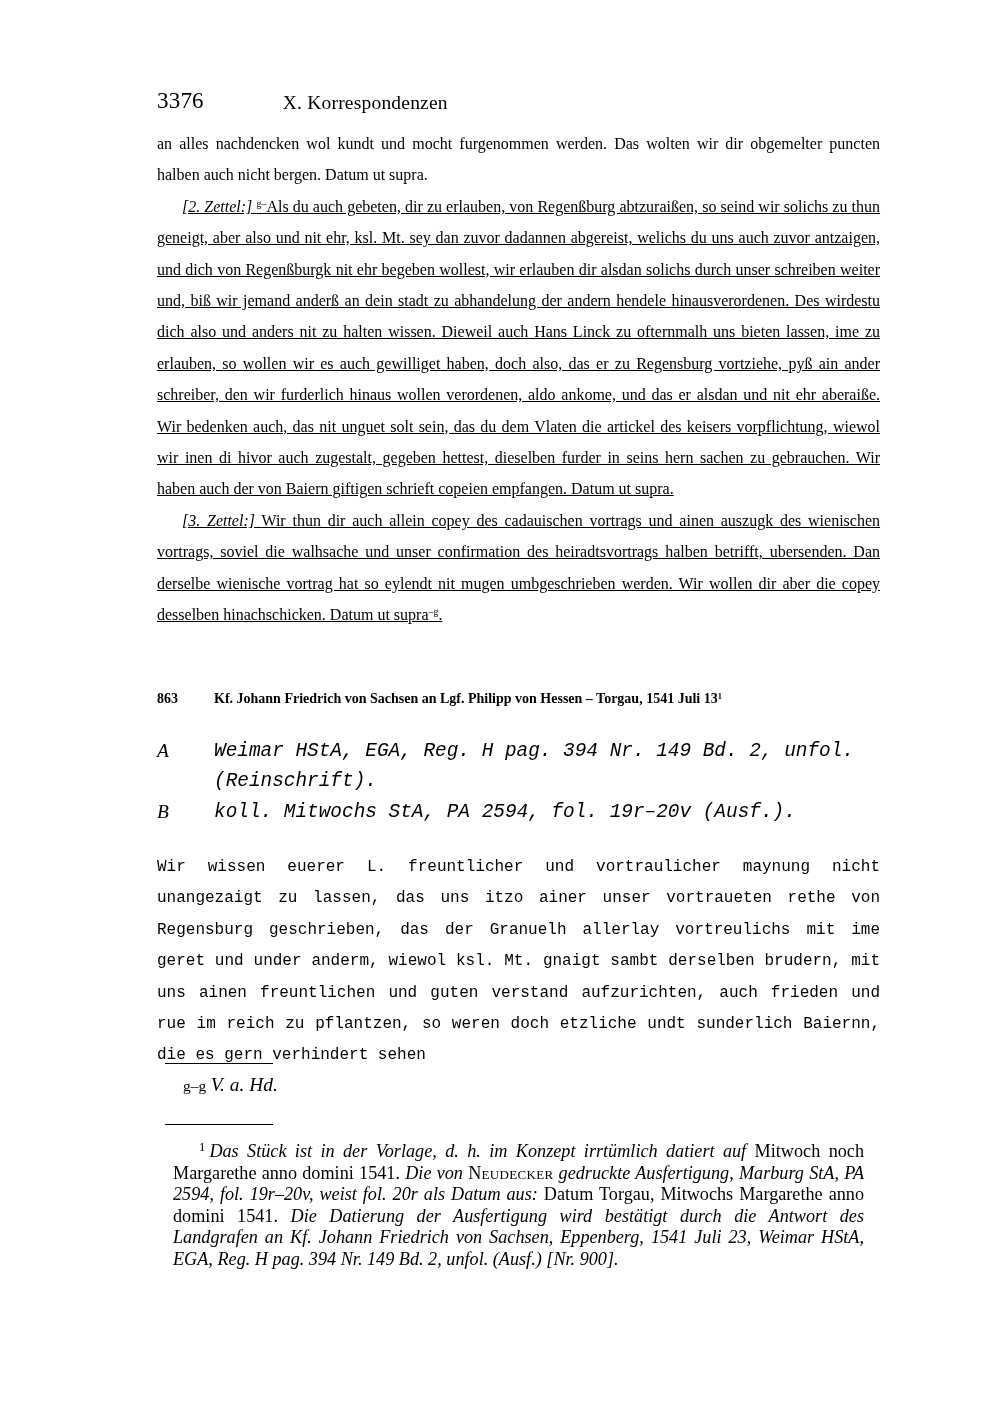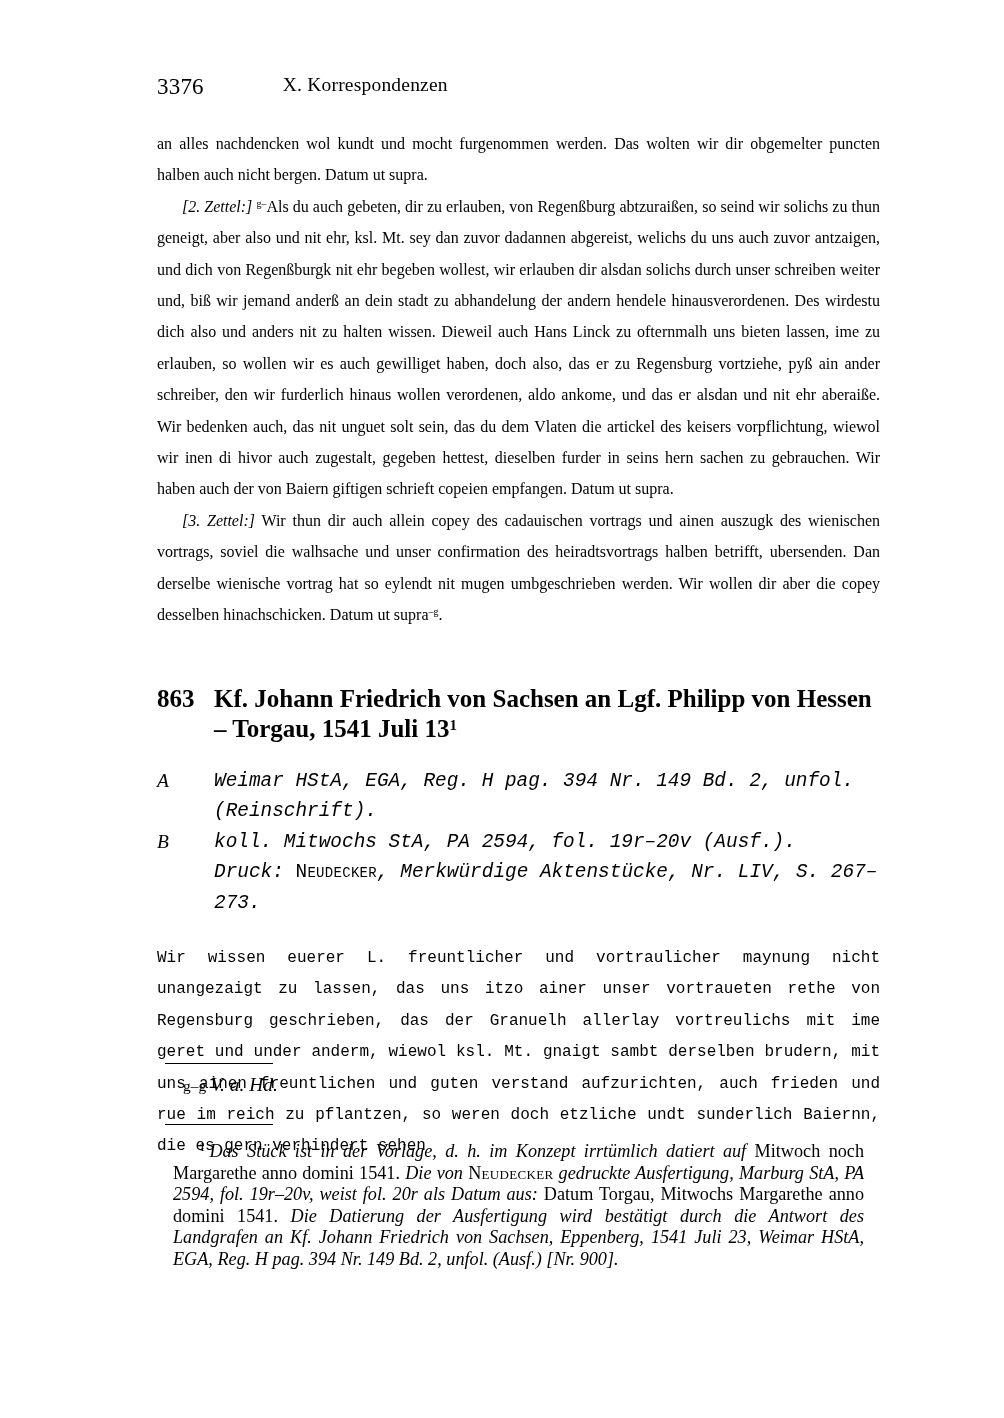--- a/index.html
+++ b/index.html
@@ -26,21 +26,21 @@
   .content {
     position: absolute;
     left: 157px;
     top: 0;
     width: 723px;
   }
 
   
   .runhead {
     display: flex;
-    align-items: flex-start;
+    align-items: flex-end;
     height: 40px;
     margin-top: 74px;
   }
   .folio {
     font-size: 23px;
     letter-spacing: 0.2px;
   }
   .runtitle {
     font-size: 19.5px;
     margin-left: 79px;
@@ -54,20 +54,21 @@
     text-align: justify;
     text-justify: inter-word;
     margin: 0;
     hyphens: none;
   }
   .body-para.first {
     margin-top: 14px;
   }
   .body-para.indent {
     text-indent: 25px;
+    text-decoration: underline;
   }
 
   em, .it {
     font-style: italic;
   }
   .sup {
     font-size: 0.62em;
     vertical-align: 0.52em;
     line-height: 0;
     font-style: normal;
@@ -82,21 +83,21 @@
     font-variant: small-caps;
     font-style: normal;
     letter-spacing: 0.3px;
   }
 
   
   .section-head {
     display: flex;
     margin-top: 53px;
     font-weight: bold;
-    font-size: 25px;
+    font-size: 14px;
     line-height: 30px;
   }
   .section-num {
     width: 57px;
     flex: 0 0 57px;
   }
   .section-title {
     flex: 1 1 auto;
     font-family: Liberation Serif, serif;
   }
@@ -203,24 +204,20 @@
 
     <div class="sources">
       <div class="source-row">
         <span class="source-sigil">A</span>
         <span class="source-text">Weimar HStA, EGA, Reg. H pag. 394 Nr. 149 Bd. 2, unfol. (Reinschrift).</span>
       </div>
       <div class="source-row">
         <span class="source-sigil">B</span>
         <span class="source-text">koll. Mitwochs StA, PA 2594, fol. 19r–20v (Ausf.).</span>
       </div>
-      <div class="source-row druck">
-        <span class="source-sigil"></span>
-        <span class="source-text"><span>Druck:</span> <span class="smallcaps">Neudecker</span><span>, Merkwürdige Aktenstücke, Nr. LIV, S. 267–273.</span></span>
-      </div>
     </div>
 
     <p class="body-para main-para">Wir wissen euerer L. freuntlicher und vortraulicher maynung nicht unangezaigt zu lassen, das uns itzo ainer unser vortraueten rethe von Regensburg geschrieben, das der Granuelh allerlay vortreulichs mit ime geret und under anderm, wiewol ksl. Mt. gnaigt sambt derselben brudern, mit uns ainen freuntlichen und guten verstand aufzurichten, auch frieden und rue im reich zu pflantzen, so weren doch etzliche undt sunderlich Baiernn, die es gern verhindert sehen</p>
 
   </div>
 
   <div class="fn-zone">
     <div class="fn-rule"></div>
     <div class="fn-variant"><span class="sig">g–g</span> <span class="vtext">V. a. Hd.</span></div>
 

